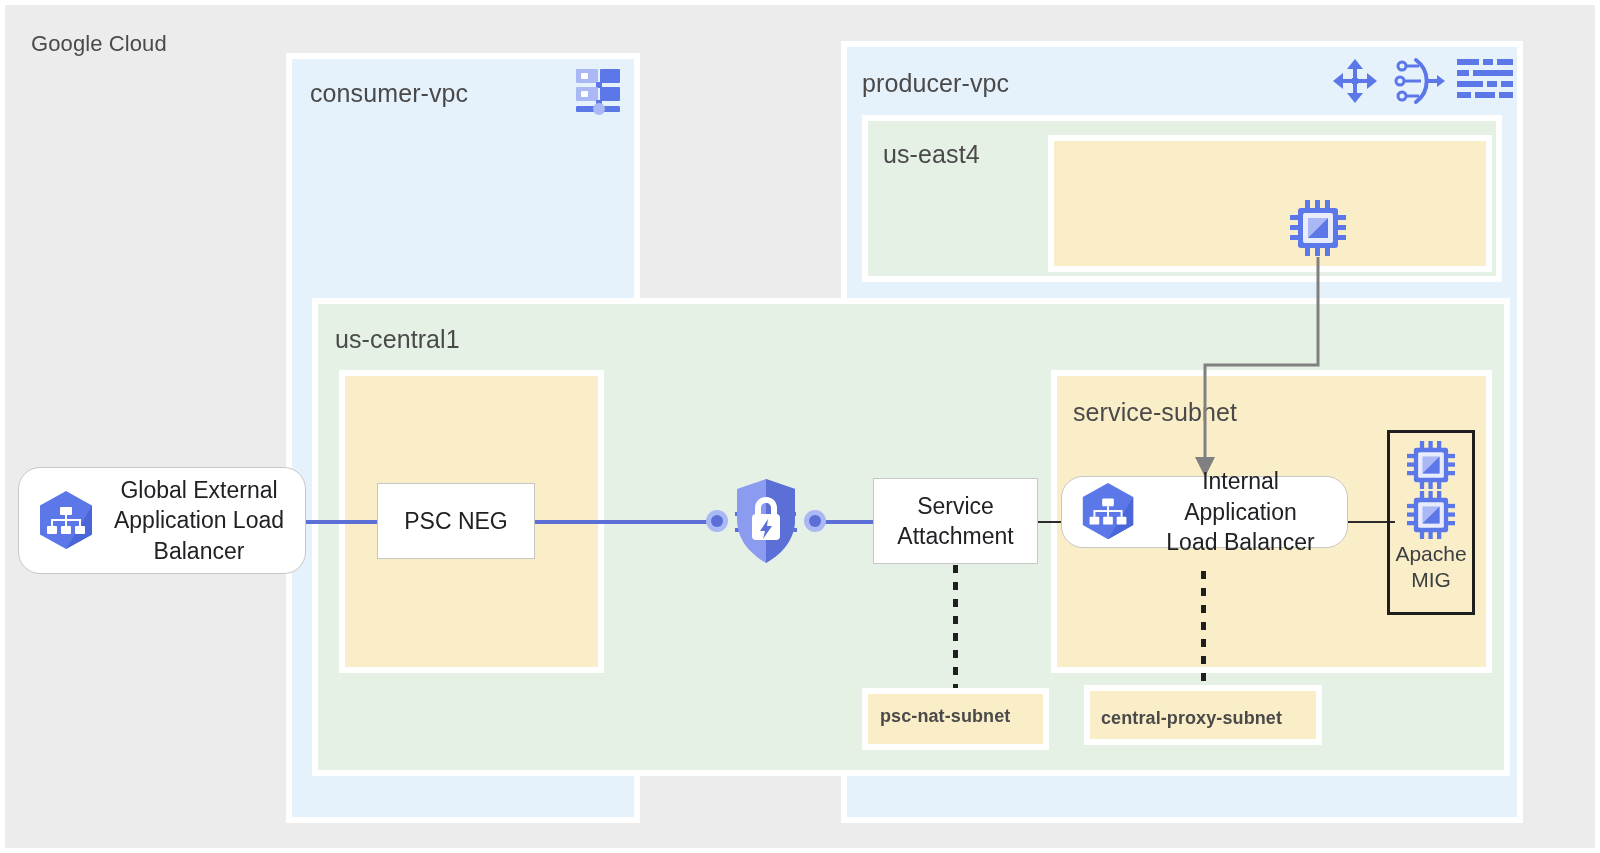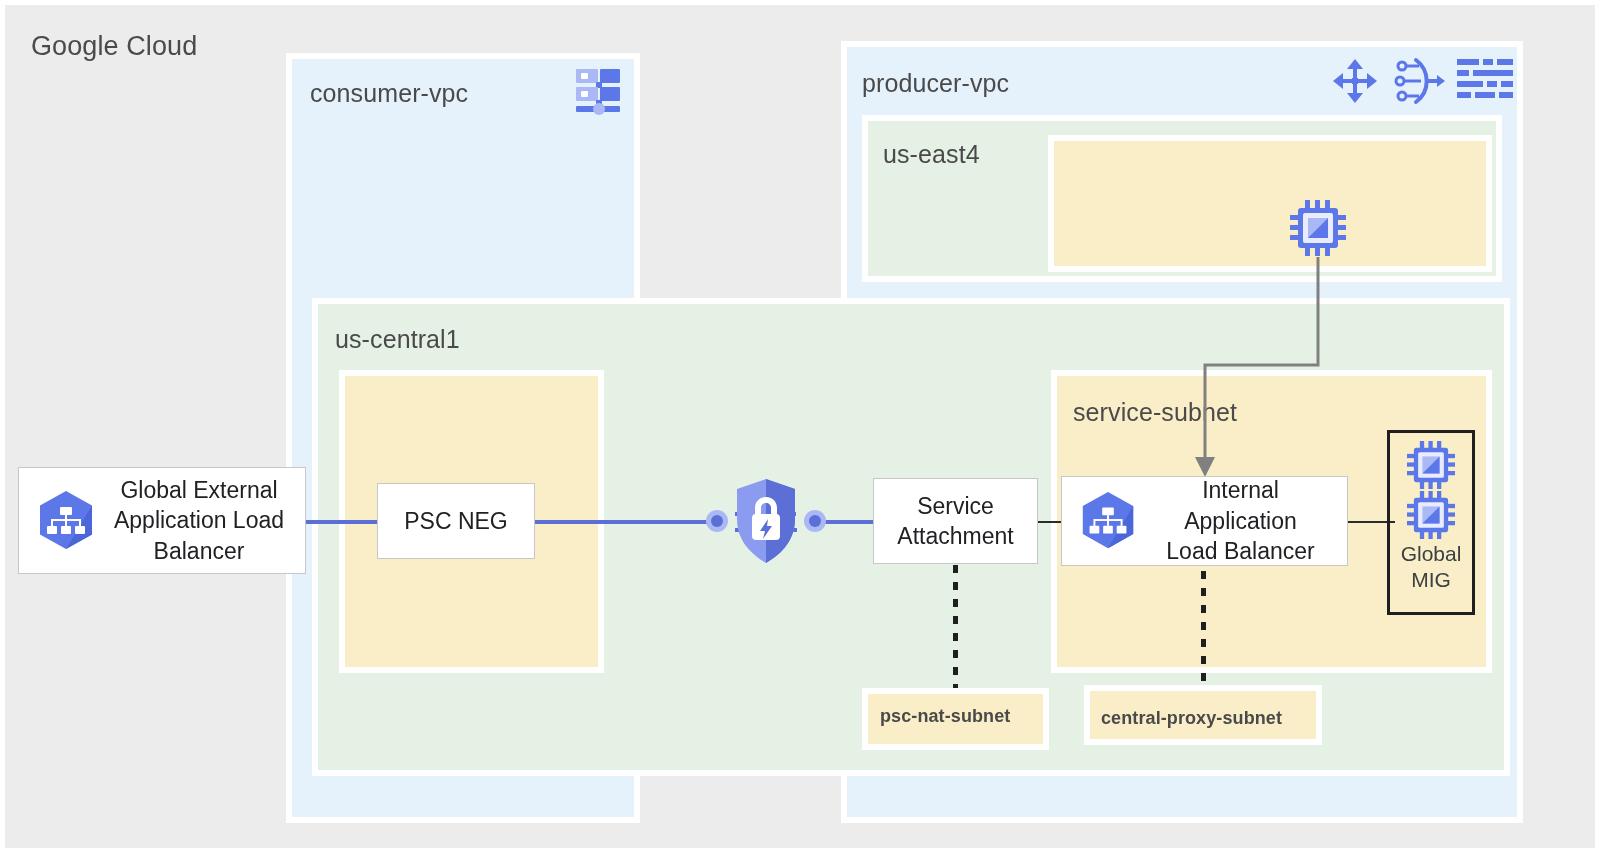--- a/index.html
+++ b/index.html
@@ -47,21 +47,21 @@
     border: 1px solid #c7c7c7;
     display: flex;
     align-items: center;
     justify-content: center;
     color: #202124;
     font-size: 23px;
     line-height: 1.32;
     text-align: center;
   }
   .node .label { padding: 0 6px; }
-  .node.with-icon { justify-content: flex-start; padding-left: 14px; }
+  .node.with-icon { justify-content: flex-start; padding-left: 14px; border-radius: 22px; }
   .node.with-icon .label { flex: 1; text-align: center; padding-right: 12px; }
 
   .mig-box {
     position: absolute;
     box-sizing: border-box;
     background: transparent;
     border: 3px solid #1f1f1f;
     display: flex;
     flex-direction: column;
     align-items: center;
@@ -103,21 +103,21 @@
 
   
   .icon { position: absolute; display: block; }
   .icon-inline { flex: 0 0 auto; display: block; }
 </style>
 </head>
 <body>
 
 <div id="canvas">
 
-  <div class="zone-label" style="left:26px; top:26px; font-size:27px;">Google Cloud</div>
+  <div class="zone-label" style="left:26px; top:26px; font-size:22px;">Google Cloud</div>
 
   <div class="zone zone-vpc" style="left:281px; top:48px; width:354px; height:770px;"></div>
   <div class="zone-label" style="left:305px; top:74px;text-align:center;">consumer-vpc</div>
 
   <svg class="icon" style="left:567px; top:60px;" width="52" height="52" viewBox="0 0 52 52">
     <rect x="4" y="4" width="22" height="14" rx="1" fill="#aab8f5"></rect>
     <rect x="9" y="8" width="7" height="6" rx="1" fill="#ffffff"></rect>
     <rect x="28" y="4" width="20" height="14" rx="1" fill="#5c78e8"></rect>
     <rect x="24" y="17" width="6" height="6" rx="1" fill="#5c78e8"></rect>
     <rect x="4" y="22" width="22" height="14" rx="1" fill="#aab8f5"></rect>
@@ -271,21 +271,21 @@
     <span class="label">PSC NEG</span>
   </div>
 
   <div class="node" style="left:868px; top:473px; width:165px; height:86px;">
     <div class="label">
       <span>Service</span><br>
       <span>Attachment</span>
     </div>
   </div>
 
-  <div class="node with-icon" style="left:1056px; top:471px; width:287px; height:90px;">
+  <div class="node with-icon" style="left:1056px; top:471px; width:287px; height:72px;">
     <svg class="icon-inline" width="64" height="64" viewBox="0 0 66 66">
       <polygon points="33,3 59,17.5 59,46.5 33,61 7,46.5 7,17.5" fill="#5c78e8"></polygon>
       <polygon points="59,17.5 59,46.5 33,61" fill="#4a66d8"></polygon>
       <g fill="#ffffff">
         <rect x="27" y="19" width="12" height="8" rx="1"></rect>
         <rect x="32" y="27" width="2" height="6"></rect>
         <rect x="18" y="31" width="30" height="2"></rect>
         <rect x="18" y="33" width="2" height="5"></rect>
         <rect x="32" y="33" width="2" height="5"></rect>
         <rect x="46" y="33" width="2" height="5"></rect>
@@ -335,18 +335,18 @@
         <rect x="47" y="15" width="9" height="5"></rect>
           <rect x="47" y="25" width="9" height="5"></rect>
           <rect x="47" y="35" width="9" height="5"></rect>
       </g>
       <rect x="8" y="8" width="40" height="40" rx="3" fill="#5c78e8"></rect>
       <rect x="13" y="13" width="30" height="30" rx="2" fill="#e9ecfd"></rect>
       <rect x="18" y="18" width="20" height="20" fill="#aab8f5"></rect>
       <path d="M18 38 L38 18 L38 38 Z" fill="#5c78e8"></path>
     </svg>
     <div class="mig-label">
-      <span>Global</span><br>
+      <span>Apache</span><br>
       <span>MIG</span>
     </div>
   </div>
 
 </div>
 
 </body></html>

